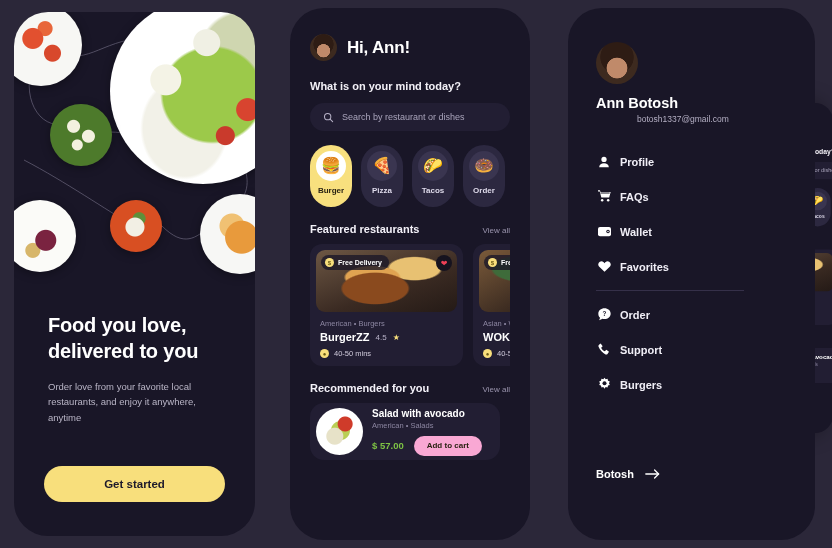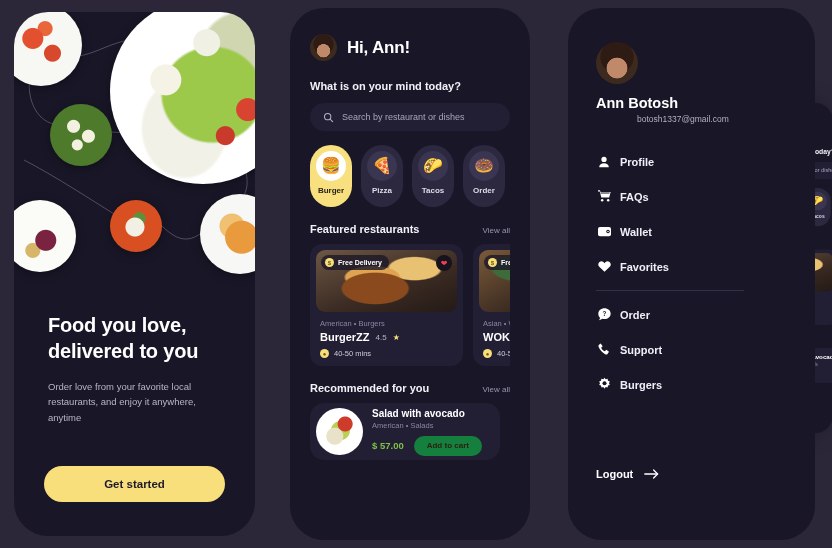--- a/index.html
+++ b/index.html
@@ -200,21 +200,21 @@
       radial-gradient(circle at 52% 48%, #b9cf55 0 9px, transparent 10px),
       radial-gradient(circle at 50% 50%, #ffffff 0 96%, #e8e8e4 100%);
   }
   .fbody { flex: 1; min-width: 0; }
   .fname { font-size: 10px; font-weight: 700; color: #fff; }
   .fcat { margin-top: 2px; font-size: 7.5px; color: #8b85a0; }
   .fprice-row { margin-top: 6px; display: flex; align-items: center; gap: 10px; }
   .fprice { font-size: 9.5px; font-weight: 700; color: #7dc244; }
   .btn-cart {
     height: 20px; padding: 0 13px; border: none; border-radius: 11px;
-    background: #15803d; color: #2a2313;
+    background: #f9a8d4; color: #2a2313;
     font-family: "Liberation Sans", sans-serif;
     font-size: 8px; font-weight: 700; cursor: pointer;
   }
 
   
   .menu { position: absolute; inset: 0; padding: 34px 0 0 28px; }
   .m-avatar {
     width: 42px; height: 42px; border-radius: 50%;
     background:
       radial-gradient(circle at 50% 62%, #c08a6a 0 30%, transparent 32%),
@@ -543,21 +543,21 @@
               <path d="M9 0.8l1.4 1.9 2.3-.5.5 2.3 2.2.8-1 2.1 1 2.1-2.2.8-.5 2.3-2.3-.5L9 14 7.6 12.1l-2.3.5-.5-2.3-2.2-.8 1-2.1-1-2.1 2.2-.8.5-2.3 2.3.5z"></path>
               <circle cx="9" cy="7.4" r="2.4" fill="#191627"></circle>
             </svg>
           </span>
           <span class="m-label">Burgers</span>
         </div>
 
       </div>
 
       <div class="logout">
-        <span class="lbl">Logout</span>
+        <span class="lbl">Botosh</span>
         <svg width="16" height="12" viewBox="0 0 20 14">
           <line x1="1" y1="7" x2="17" y2="7" stroke="#ffffff" stroke-width="1.6" stroke-linecap="round"></line>
           <polyline points="12,2 17,7 12,12" fill="none" stroke="#ffffff" stroke-width="1.6" stroke-linecap="round" stroke-linejoin="round"></polyline>
         </svg>
       </div>
     </div>
   </div>
 
 </div>
 

